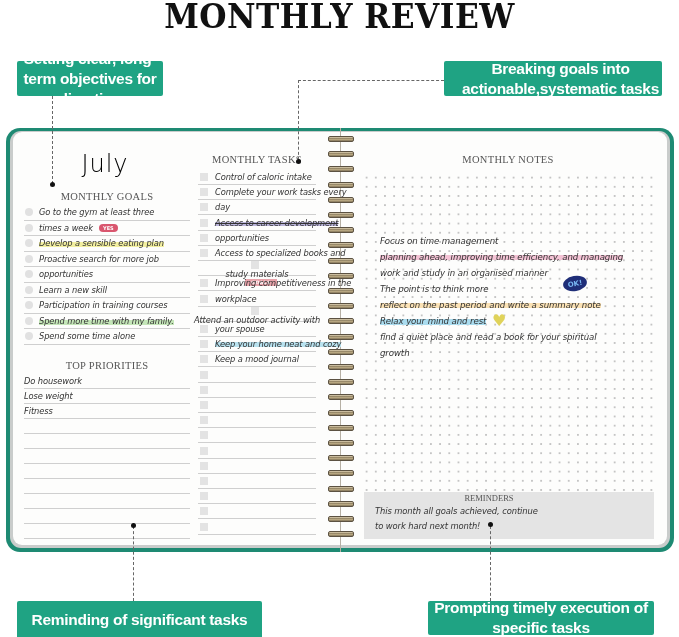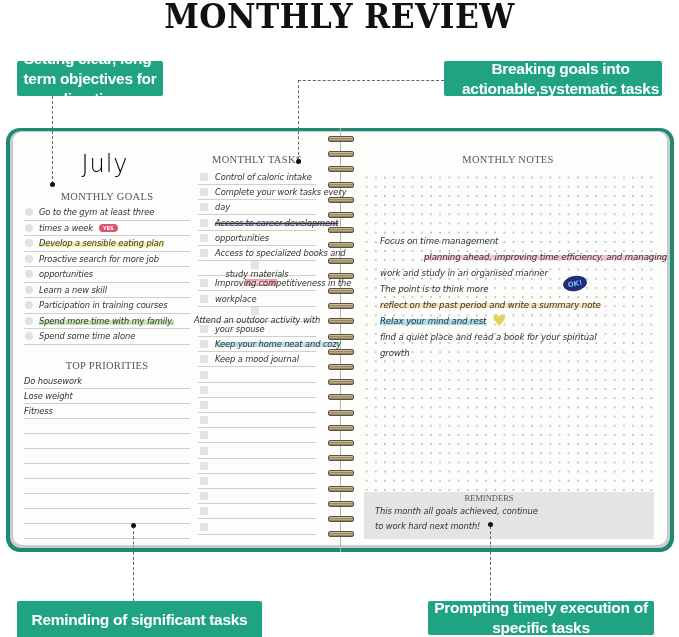--- a/index.html
+++ b/index.html
@@ -78,21 +78,21 @@
   .task-row {
     position: absolute; left: 198px; width: 118px; height: 15px; border-bottom: 1px solid #cfcfcf;
     display: flex; align-items: center;
   }
   .task-box { width: 8px; height: 8px; background: #e3e3e3; margin: 0 7px 0 2px; flex: none; }
 
   .hl-yellow { background: linear-gradient(transparent 35%, #f2efa0 35%, #f2efa0 85%, transparent 85%); }
   .hl-green { background: linear-gradient(transparent 35%, #c4e6b8 35%, #c4e6b8 85%, transparent 85%); }
   .hl-purple { background: linear-gradient(transparent 40%, #b9b3d9 40%, #b9b3d9 80%, transparent 80%); text-decoration: line-through; }
   .hl-blue { background: linear-gradient(transparent 30%, #b8e2ef 30%, #b8e2ef 85%, transparent 85%); }
-  .hl-pink { background: linear-gradient(transparent 30%, #f4c3d5 30%, #f4c3d5 85%, transparent 85%); margin-left: 44px; }
+  .hl-pink { background: linear-gradient(transparent 30%, #f4c3d5 30%, #f4c3d5 85%, transparent 85%); }
   .hl-orange { background: linear-gradient(transparent 30%, #fbe2b5 30%, #fbe2b5 85%, transparent 85%); }
   .hl-cyan { background: linear-gradient(transparent 30%, #aadcef 30%, #aadcef 85%, transparent 85%); }
 
   .sticker-yes {
     display: inline-block; margin-left: 6px; background: #d9566e; color: #fff; font-size: 5px;
     border-radius: 6px; padding: 1px 4px; font-weight: bold; font-style: normal;
   }
   .sticker-goals {
     display: inline-block; margin-left: 8px; background: #e8a3aa; color: #fff; font-size: 4.5px;
     padding: 1px 6px; font-weight: bold; font-style: normal; letter-spacing: 0.5px;

